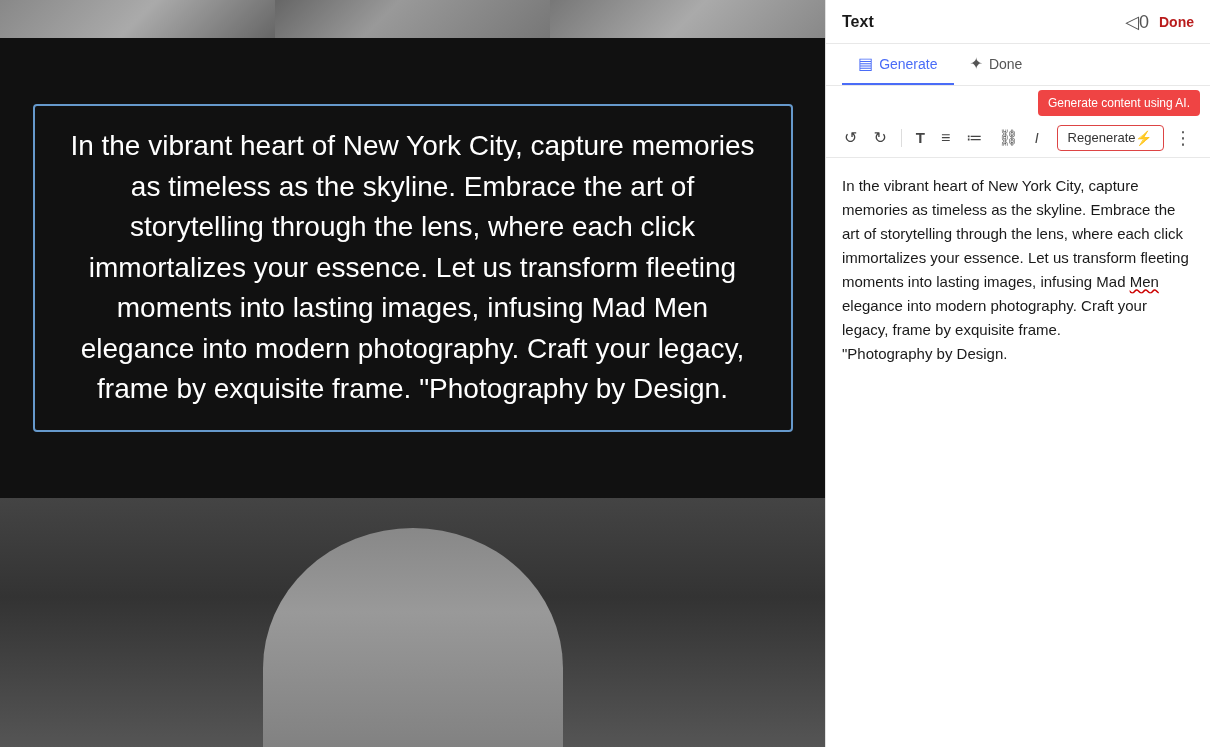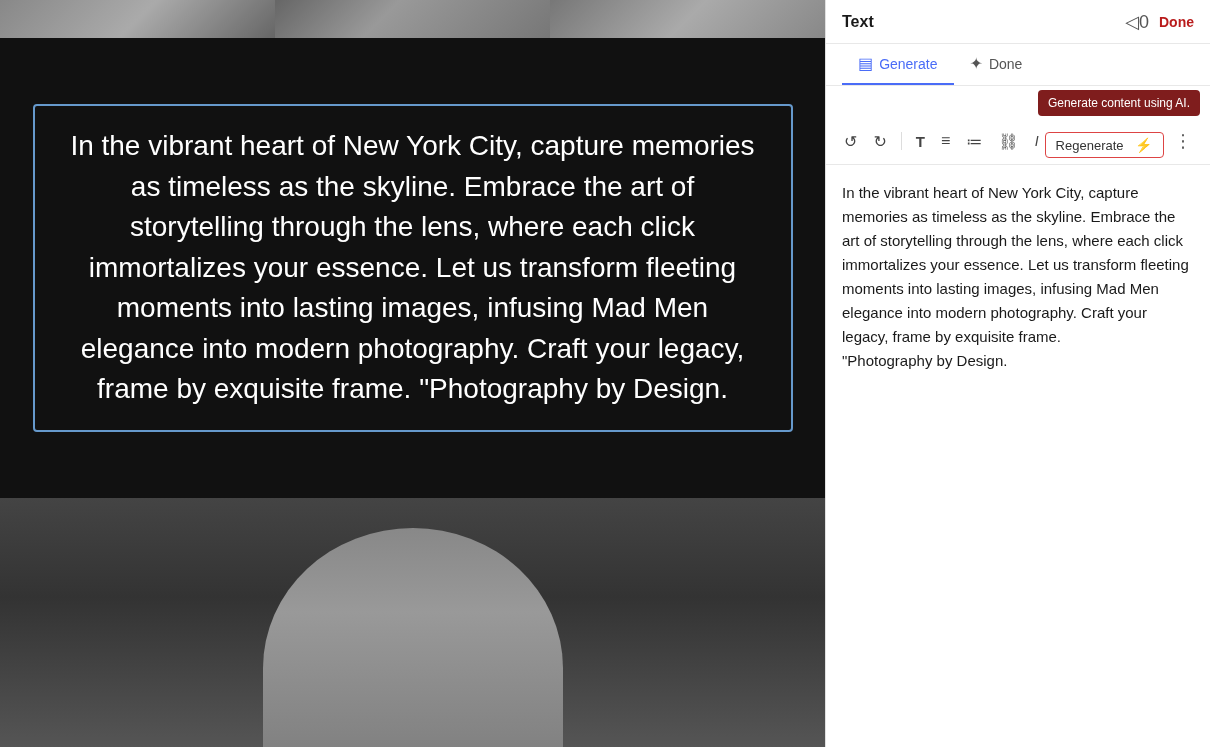--- a/index.html
+++ b/index.html
@@ -165,21 +165,21 @@
     }
 
     
     .tooltip-container {
       position: relative;
       flex-shrink: 0;
       padding: 6px 16px;
     }
 
     .tooltip-box {
-      background: #7f1d1d;
+      background: #ef4444;
       color: #fff;
       font-size: 12px;
       padding: 6px 10px;
       border-radius: 4px;
       display: inline-block;
       white-space: nowrap;
       position: absolute;
       right: 10px;
       top: 4px;
       z-index: 10;
@@ -204,30 +204,29 @@
 
     .toolbar-right {
       display: flex;
       align-items: center;
       gap: 4px;
     }
 
     .regenerate-btn {
       display: flex;
       align-items: center;
-      gap: 12px;
+      gap: 0;
       border: 1.5px solid #d44;
       border-radius: 4px;
       padding: 4px 10px;
       font-size: 13px;
       color: #333;
       cursor: pointer;
       background: #fff;
       font-weight: 500;
-      margin-top: 8px;
     }
 
     .regenerate-btn .lightning {
       color: #f5a623;
       font-size: 14px;
     }
 
     .toolbar-btn {
       background: none;
       border: none;
@@ -255,20 +254,21 @@
       font-size: 15px;
       line-height: 1.6;
       color: #1a1a1a;
     }
 
     .text-content-area p {
       margin-bottom: 0;
     }
 
     .underline-red {
+      text-decoration: underline;
       text-decoration-color: #cc0000;
       text-decoration-style: wavy;
     }
 
     
     .text-content-area::-webkit-scrollbar {
       width: 4px;
     }
     .text-content-area::-webkit-scrollbar-thumb {
       background: #ccc;

